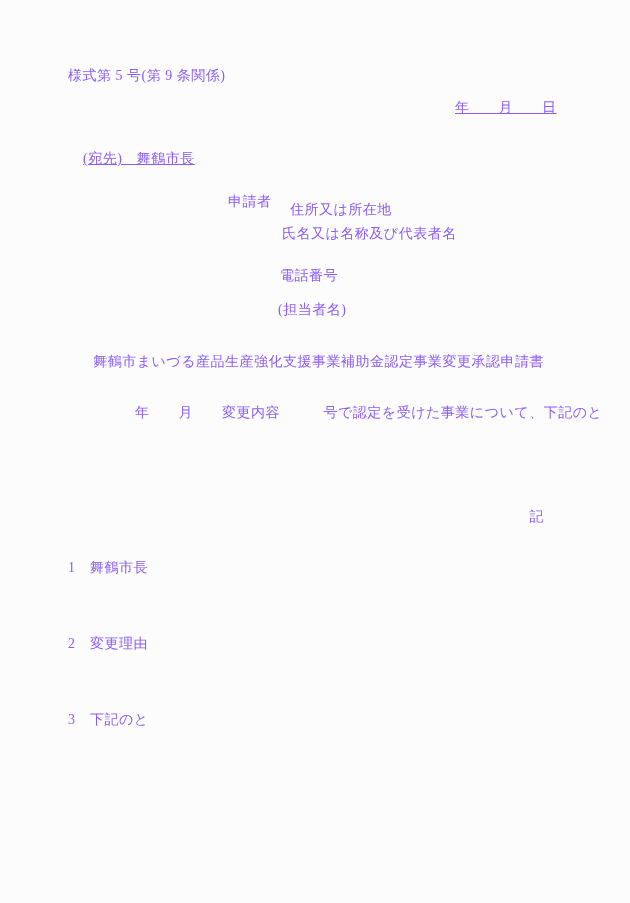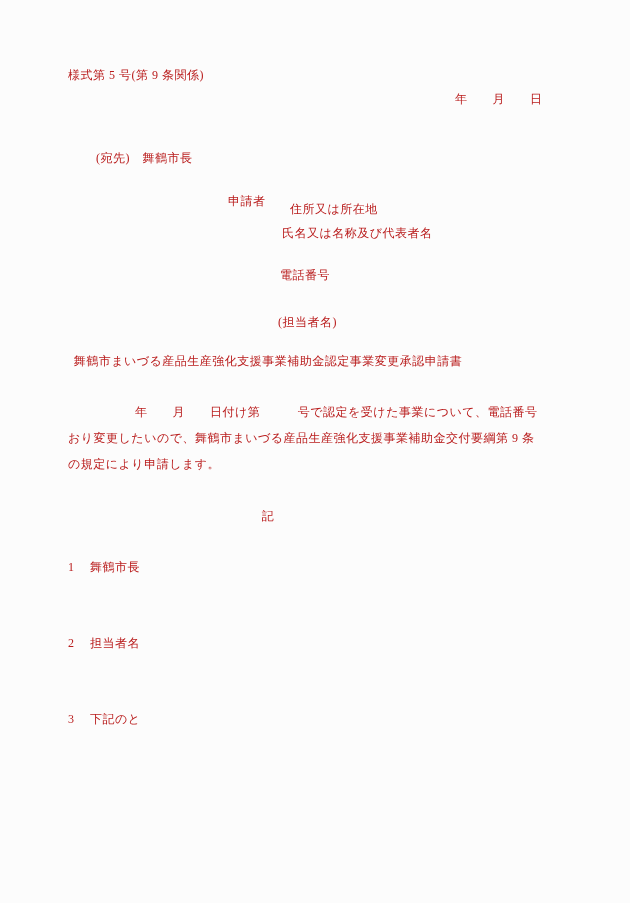--- a/index.html
+++ b/index.html
@@ -6,45 +6,45 @@
     margin: 0;
     padding: 0;
     background: #e9e9e9;
   }
   .page {
     position: relative;
     width: 630px;
     height: 903px;
     background: #fcfcfc;
     font-family: "Liberation Serif", "DejaVu Serif", serif;
-    font-size: 12px;
+    font-size: 14px;
     line-height: 1;
-    color: #b91c1c;
+    color: #8b5cf6;
     overflow: hidden;
   }
   .abs {
     position: absolute;
     white-space: pre;
     letter-spacing: 0.5px;
   }
   .centered {
-    left: 0;
+    left: 8px;
     width: 536px;
-    text-align: center;
+    text-align: right;
     letter-spacing: 0.5px;
   }
   
   .form-number   { left: 68px;  top: 69px;  }
-  .date-line     { left: 455px; top: 93px; }
-  .addressee     { left: 96px;  top: 152px; }
+  .date-line     { left: 455px; top: 101px; text-decoration: underline; }
+  .addressee     { left: 83px;  top: 152px; text-decoration: underline; }
   .applicant-label { left: 228px; top: 195px; }
   .address-label { left: 290px; top: 203px; }
   .name-label    { left: 282px; top: 227px; }
   .phone-label   { left: 280px; top: 269px; }
-  .contact-label { left: 278px; top: 316px; }
+  .contact-label { left: 278px; top: 303px; }
   .doc-title     { position: absolute; top: 355px; }
   .body-line-1   { left: 135px; top: 406px; }
   .body-line-2   { left: 68px;  top: 432px; }
   .body-line-3   { left: 68px;  top: 458px; }
   .record-marker { position: absolute; top: 510px; }
   .list-item     { display: flex; }
   .item-1 { left: 68px; top: 561px; }
   .item-2 { left: 68px; top: 637px; }
   .item-3 { left: 68px; top: 713px; }
   .item-number { width: 22px; }
@@ -61,34 +61,32 @@
   <div class="abs addressee">(宛先)　舞鶴市長</div>
 
   <div class="abs applicant-label">申請者</div>
   <div class="abs address-label">住所又は所在地</div>
   <div class="abs name-label">氏名又は名称及び代表者名</div>
   <div class="abs phone-label">電話番号</div>
   <div class="abs contact-label">(担当者名)</div>
 
   <div class="doc-title centered">舞鶴市まいづる産品生産強化支援事業補助金認定事業変更承認申請書</div>
 
-  <div class="abs body-line-1">年　　月　　日付け第　　　号で認定を受けた事業について、電話番号</div>
-  <div class="abs body-line-2">おり変更したいので、舞鶴市まいづる産品生産強化支援事業補助金交付要綱第 9 条</div>
-  <div class="abs body-line-3">の規定により申請します。</div>
+  <div class="abs body-line-1">年　　月　　変更内容　　　号で認定を受けた事業について、下記のと</div>
 
   <div class="record-marker centered">記</div>
 
   <div class="abs list-item item-1">
     <span class="item-number">1</span>
     <span>舞鶴市長</span>
   </div>
 
   <div class="abs list-item item-2">
     <span class="item-number">2</span>
-    <span>担当者名</span>
+    <span>変更理由</span>
   </div>
 
   <div class="abs list-item item-3">
     <span class="item-number">3</span>
     <span>下記のと</span>
   </div>
 
 </div>
 
 </body></html>

